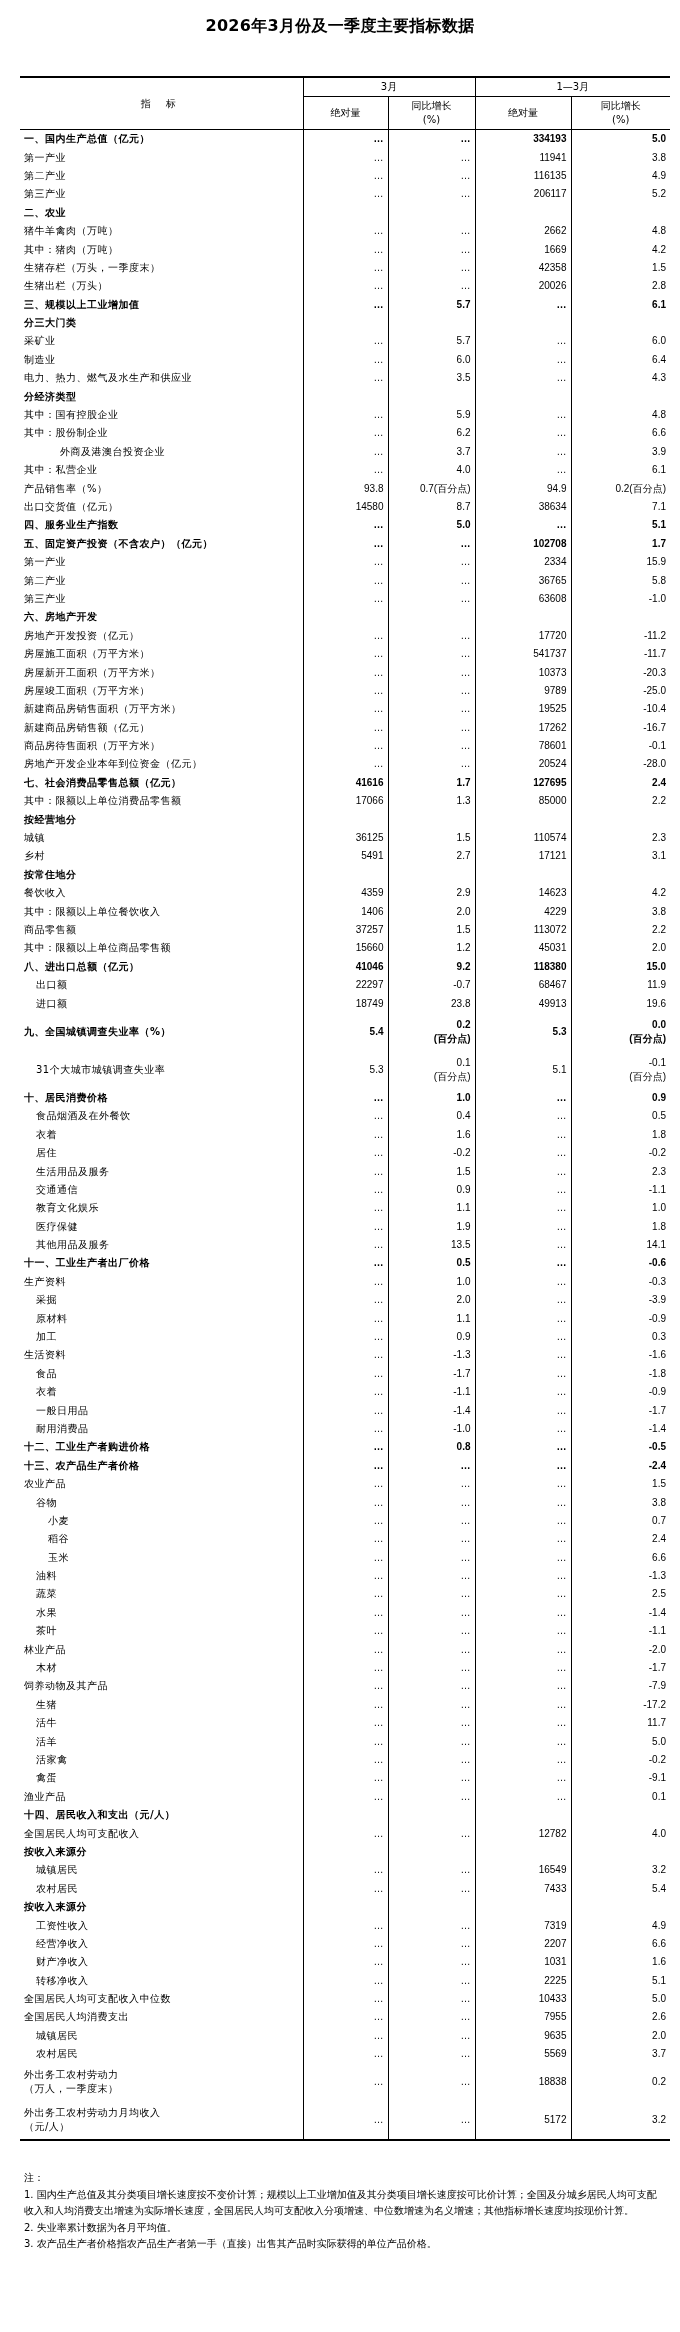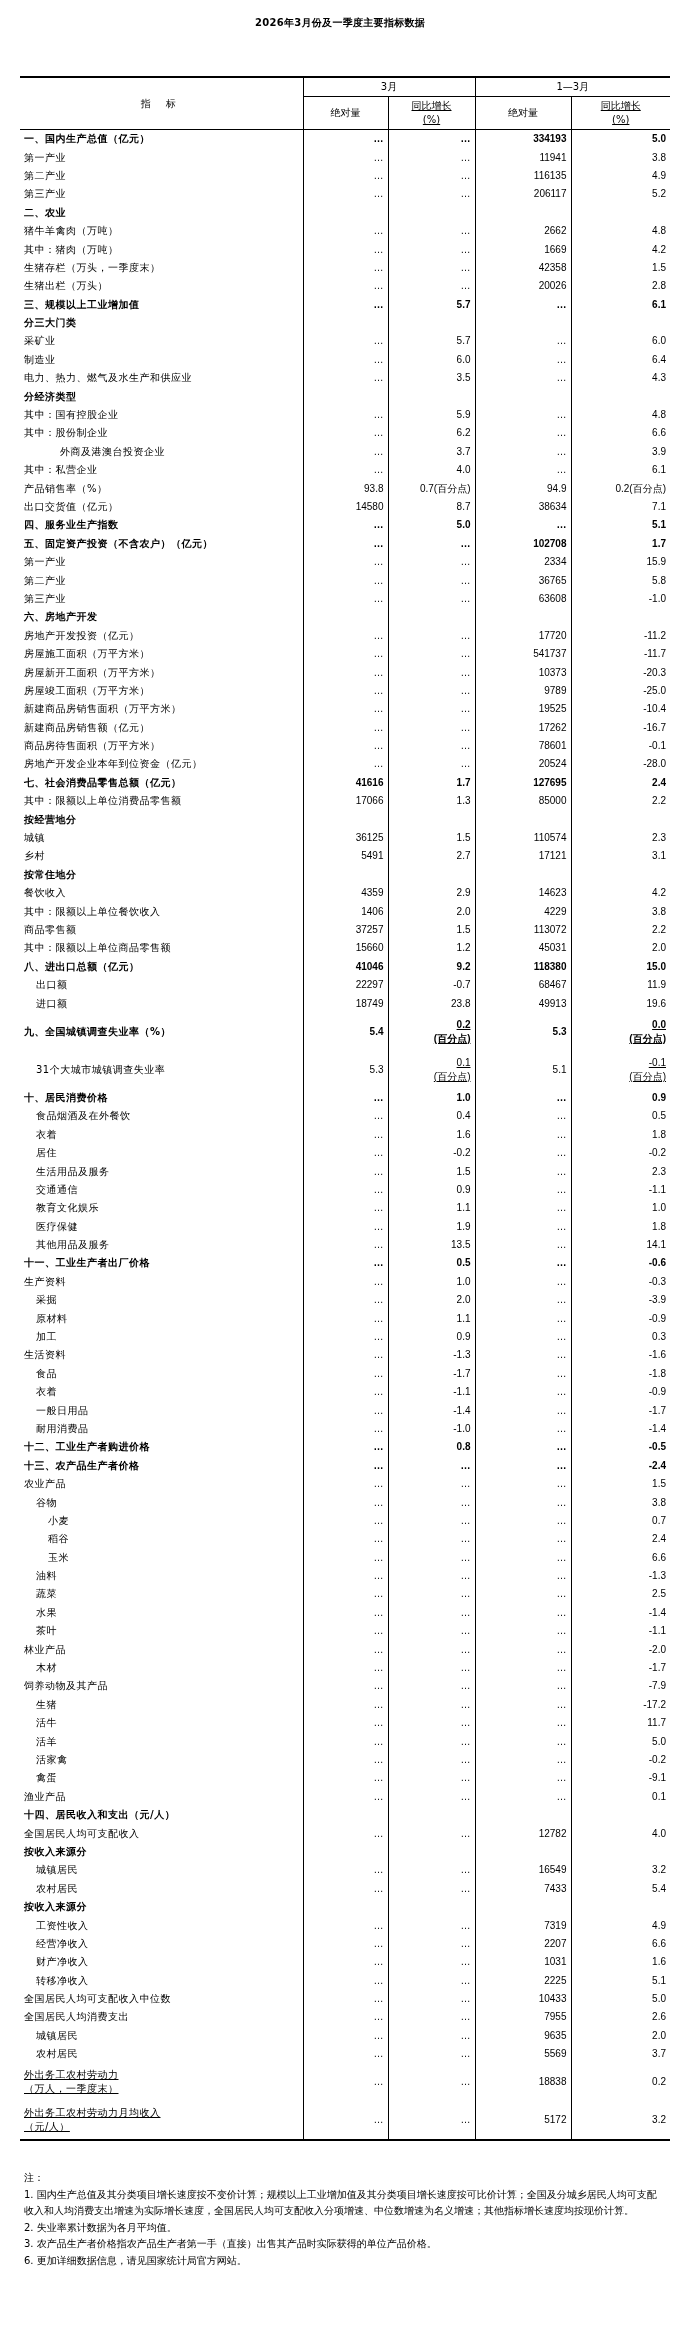--- a/index.html
+++ b/index.html
@@ -1,37 +1,37 @@
 <!DOCTYPE html>
 <html><head>
 <meta charset="utf-8">
 <style>
   html, body { margin: 0; padding: 0; background: #ffffff; }
   body { width: 680px; height: 2332px; position: relative; font-family: "DejaVu Sans", "Liberation Sans", sans-serif; color: #000; }
-  .title { position: absolute; top: 16px; left: 0; width: 680px; text-align: center; font-size: 10px; font-weight: bold; letter-spacing: 0.3px; }
+  .title { position: absolute; top: 16px; left: 0; width: 680px; text-align: center; font-size: 16px; font-weight: bold; letter-spacing: 0.3px; }
   table.main { position: absolute; top: 76px; left: 20px; width: 650px; border-collapse: collapse; table-layout: fixed; font-size: 10px; }
   table.main col.c0 { width: 283px; }
   table.main col.c1 { width: 85px; }
   table.main col.c2 { width: 87px; }
   table.main col.c3 { width: 96px; }
   table.main col.c4 { width: 99px; }
   thead tr.h1 th { border-top: 2px solid #000; height: 18px; }
   thead th { font-weight: normal; vertical-align: middle; padding: 0; border-left: 1px solid #000; line-height: 14px; }
   thead th.ind { border-left: none; border-bottom: 1px solid #000; letter-spacing: 6px; }
   thead tr.h1 th.grp { border-bottom: 1px solid #000; }
   thead tr.h2 th { border-bottom: 1px solid #000; height: 32px; }
   tbody td { padding: 0 4px; height: 18.4px; line-height: 14px; border-left: 1px solid #000; text-align: right; white-space: nowrap; font-family: "Liberation Sans Narrow", "Liberation Sans", sans-serif; }
   tbody td.lbl { border-left: none; text-align: left; padding-left: 4px; font-family: "DejaVu Sans", "Liberation Sans", sans-serif; font-size: 10px; letter-spacing: 0.5px; }
   tbody tr.bold td { font-weight: bold; }
   tbody tr.last td { border-bottom: 2px solid #000; }
   td.i1 { padding-left: 16px !important; }
   td.i2 { padding-left: 28px !important; }
   td.i3 { padding-left: 40px !important; }
   tr.tall td { height: 38px; }
-  .sub { display: block; text-decoration: underline; }
+  .sub { display: block; }
   .notes { position: absolute; top: 2170px; left: 24px; width: 636px; font-size: 10px; line-height: 16.5px; }
   .notes p { margin: 0; }
 </style>
 </head>
 <body>
 
 <div class="title">2026年3月份及一季度主要指标数据</div>
 
 <table class="main">
   <colgroup>
@@ -816,15 +816,14 @@
       </tr>
     </tbody>
 </table>
 
 <div class="notes">
   <p>注：</p>
   <div id="notes-list">
       <p>1. 国内生产总值及其分类项目增长速度按不变价计算；规模以上工业增加值及其分类项目增长速度按可比价计算；全国及分城乡居民人均可支配收入和人均消费支出增速为实际增长速度，全国居民人均可支配收入分项增速、中位数增速为名义增速；其他指标增长速度均按现价计算。</p>
       <p>2. 失业率累计数据为各月平均值。</p>
       <p>3. 农产品生产者价格指农产品生产者第一手（直接）出售其产品时实际获得的单位产品价格。</p>
-      <p>6. 更加详细数据信息，请见国家统计局官方网站。</p>
     </div>
 </div>
 
 </body></html>

